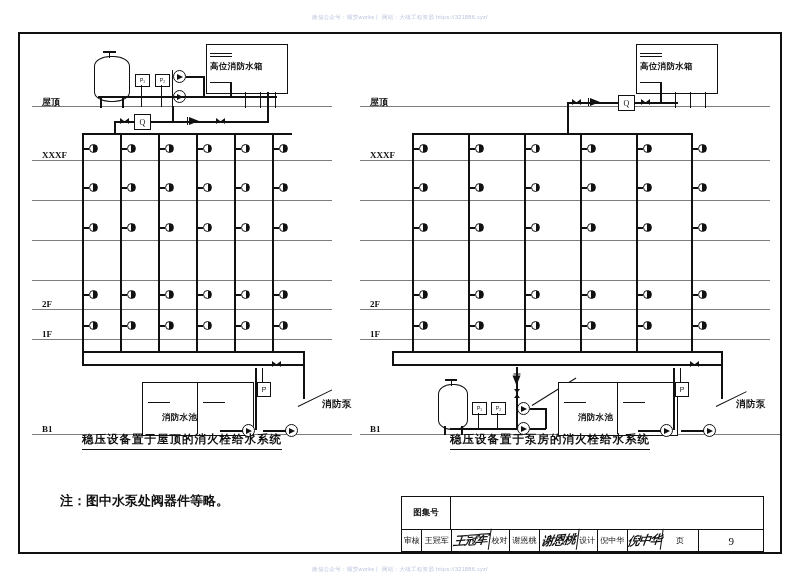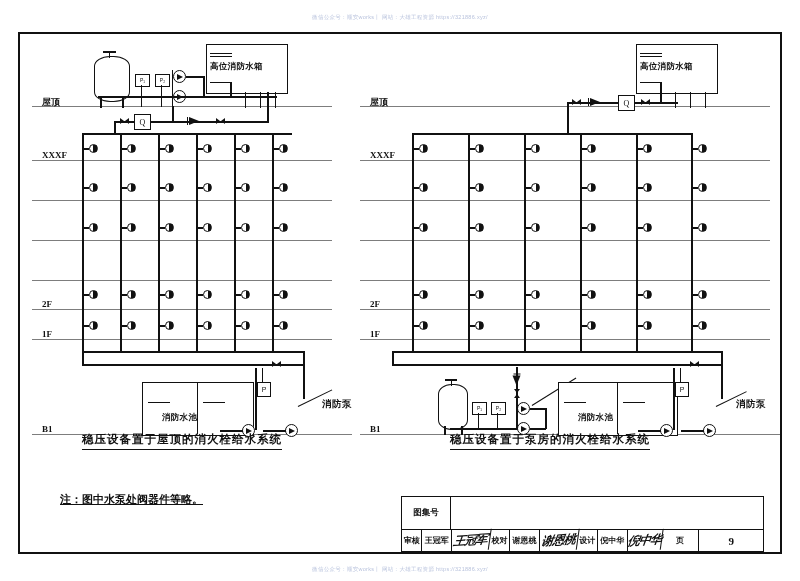--- a/index.html
+++ b/index.html
@@ -72,41 +72,41 @@
   .tankbox{position:absolute;border:1.2px solid #111;background:#fff;}
   .tanktxt{position:absolute;font-size:8.5px;font-weight:bold;
            white-space:nowrap;font-family:"DejaVu Sans",sans-serif;
            letter-spacing:.3px;}
 
   
   .caption{position:absolute;font-size:11.5px;font-weight:bold;
            white-space:nowrap;font-family:"DejaVu Sans",sans-serif;
            letter-spacing:1px;border-bottom:1.6px solid #111;padding-bottom:2px;}
 
-  .note{position:absolute;font-size:11px;font-weight:bold;
-        white-space:nowrap;font-family:"DejaVu Sans",sans-serif;text-decoration:underline;}
+  .note{position:absolute;font-size:13px;font-weight:bold;
+        white-space:nowrap;font-family:"DejaVu Sans",sans-serif;}
 
   
   .tb{position:absolute;left:401px;top:496px;width:363px;height:56px;
       border:1.6px solid #111;box-sizing:border-box;background:#fff;
       display:flex;flex-direction:column;}
   .tb-row{display:flex;box-sizing:border-box;}
   .tb-row1{height:33px;border-bottom:1.4px solid #111;}
   .tb-row2{height:21px;}
   .tb-title{flex:1;display:flex;align-items:center;justify-content:center;
       font-size:15px;font-weight:bold;letter-spacing:2px;
       font-family:"DejaVu Sans",sans-serif;border-right:1.4px solid #111;}
   .tb-key{width:48px;display:flex;align-items:center;justify-content:center;
       font-size:8.5px;font-weight:bold;font-family:"DejaVu Sans",sans-serif;
       border-right:1.4px solid #111;}
   .tb-val{width:82px;display:flex;align-items:center;justify-content:center;
       font-size:11px;font-weight:bold;font-family:"Liberation Serif",serif;
       letter-spacing:.5px;}
   .tb-cell{display:flex;align-items:center;justify-content:center;
-      font-size:8px;font-weight:bold;font-family:"DejaVu Sans",sans-serif;
+      font-size:8px;font-weight:normal;font-family:"DejaVu Sans",sans-serif;
       border-right:1.2px solid #111;box-sizing:border-box;white-space:nowrap;}
   .sig{font-family:"Liberation Serif",serif;font-style:italic;
        font-size:12px;color:#111;transform:skewX(-12deg) rotate(-4deg);
        letter-spacing:-1px;font-weight:bold;}
 </style>
 </head>
 <body>
 
 <div class="watermark wm-top">微信公众号：顺安works丨  网站：大雄工程资源  https://321886.xyz/</div>
 <div class="watermark wm-bot">微信公众号：顺安works丨  网站：大雄工程资源  https://321886.xyz/</div>

